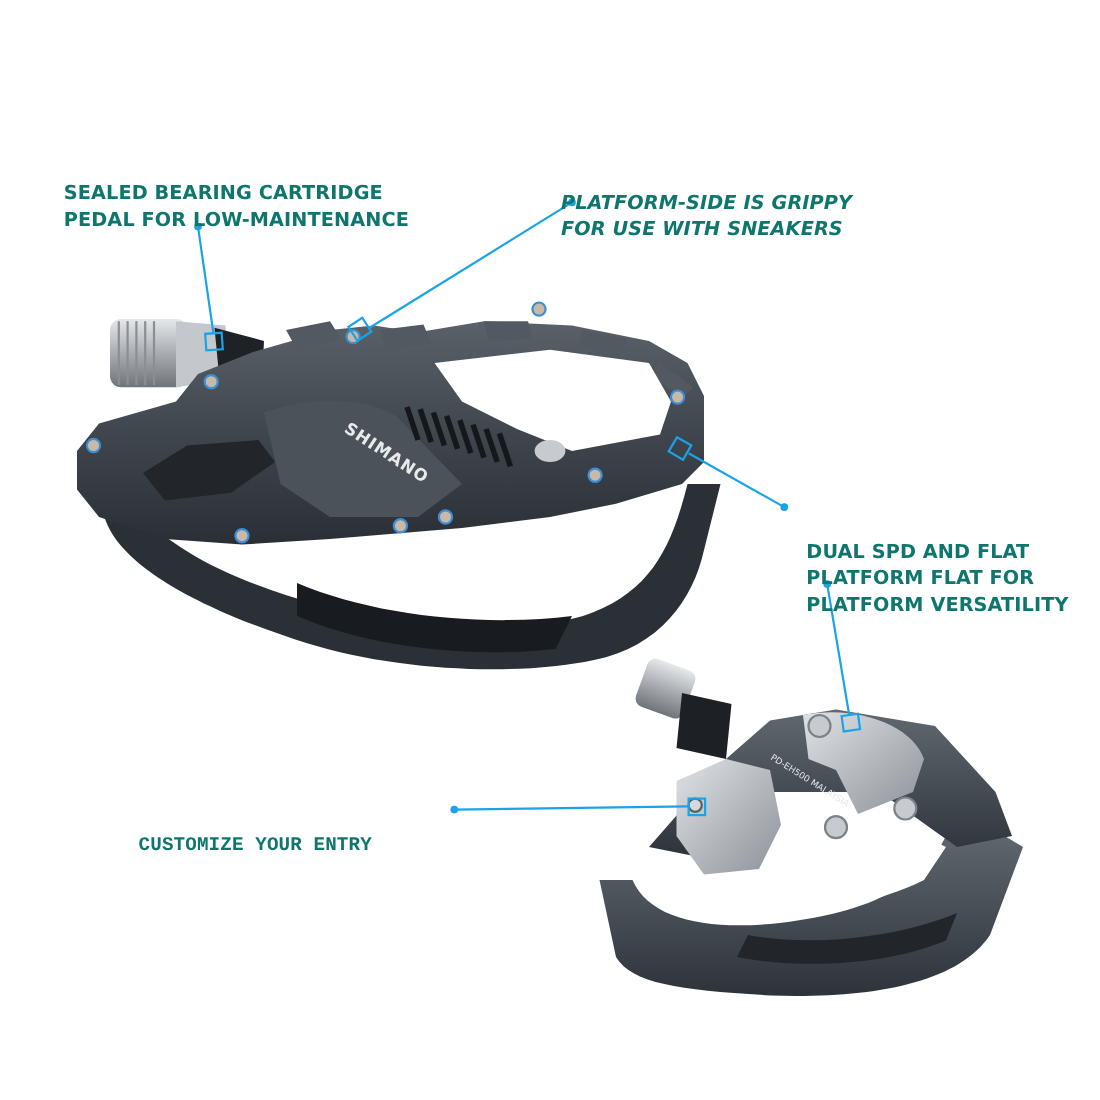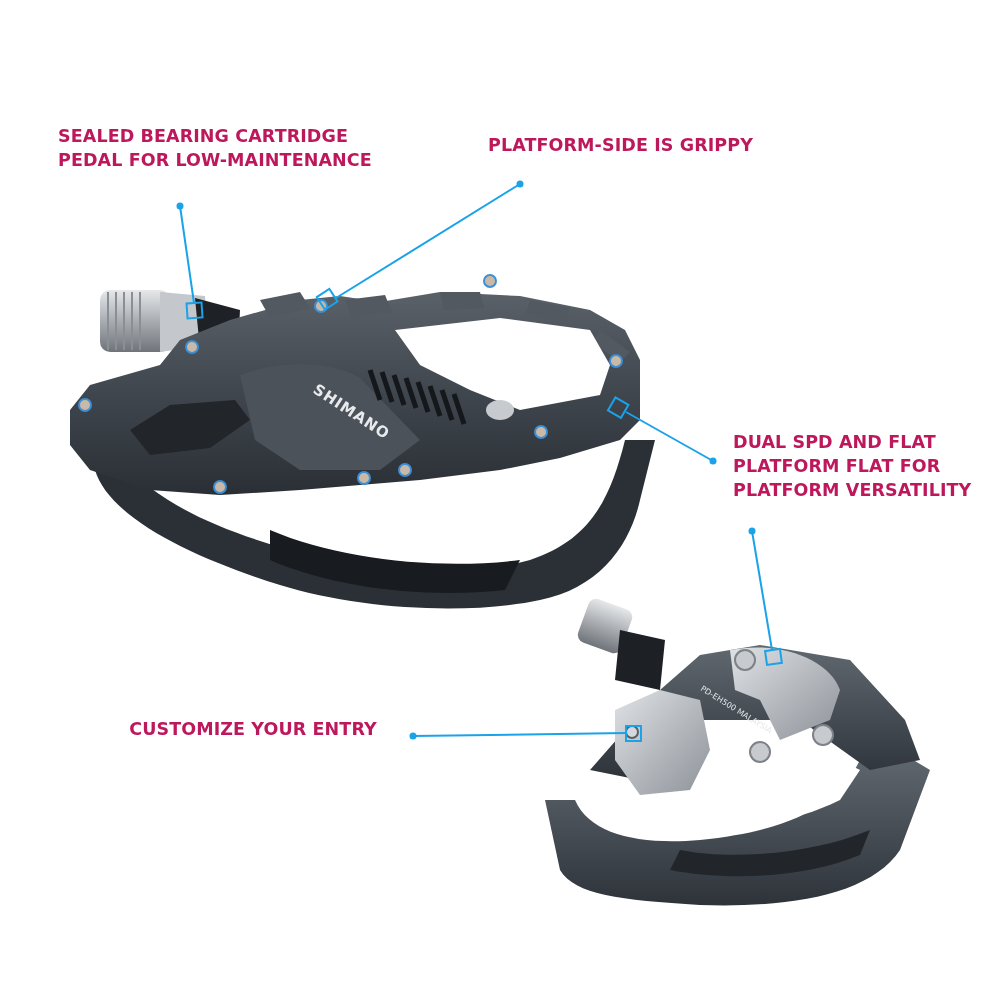--- a/index.html
+++ b/index.html
@@ -1,27 +1,27 @@
 <!DOCTYPE html>
 <html><head>
 <meta charset="utf-8">
 <style>
   html, body { margin: 0; padding: 0; background: #ffffff; }
   body { width: 1000px; height: 1000px; position: relative; overflow: hidden;
          font-family: "DejaVu Sans", "Liberation Sans", sans-serif; }
   .stage { position: absolute; left: 0; top: 0; width: 1000px; height: 1000px; }
   .art { position: absolute; left: 0; top: 0; width: 1000px; height: 1000px; }
-  .callout { position: absolute; color: #be185d; font-weight: bold;
+  .callout { position: absolute; color: #0f766e; font-weight: bold;
              font-size: 17.5px; line-height: 24px; letter-spacing: 0.1px;
-             white-space: nowrap; }
+             white-space: nowrap; margin-top: 40px; }
   .callout .line { display: block; }
-  .callout.right-align { text-align: center; }
+  .callout.right-align { text-align: left; font-family: Liberation Mono, monospace; }
   #callout-bearing { left: 58px; top: 124px; }
-  #callout-grippy  { left: 488px; top: 133px; }
-  #callout-dual    { left: 733px; top: 430px; }
+  #callout-grippy  { left: 510px; top: 133px; font-style: italic; }
+  #callout-dual    { left: 733px; top: 450px; }
   #callout-tension { left: 126px; top: 717px; width: 254px; }
 </style>
 </head>
 <body>
 
 <div class="stage">
 
   <svg class="art" viewBox="0 0 1000 1000" xmlns="http://www.w3.org/2000/svg">
     <defs>
       <linearGradient id="bodyGrad" x1="0" y1="0" x2="0" y2="1">
@@ -167,20 +167,21 @@
     </g>
   </svg>
 
   <div class="callout" id="callout-bearing">
     <span class="line">SEALED BEARING CARTRIDGE</span>
     <span class="line">PEDAL FOR LOW-MAINTENANCE</span>
   </div>
 
   <div class="callout" id="callout-grippy">
     <span class="line">PLATFORM-SIDE IS GRIPPY</span>
+    <span class="line">FOR USE WITH SNEAKERS</span>
   </div>
 
   <div class="callout" id="callout-dual">
     <span class="line">DUAL SPD AND FLAT</span>
     <span class="line">PLATFORM FLAT FOR</span>
     <span class="line">PLATFORM VERSATILITY</span>
   </div>
 
   <div class="callout right-align" id="callout-tension">
     <span class="line">CUSTOMIZE YOUR ENTRY</span>

